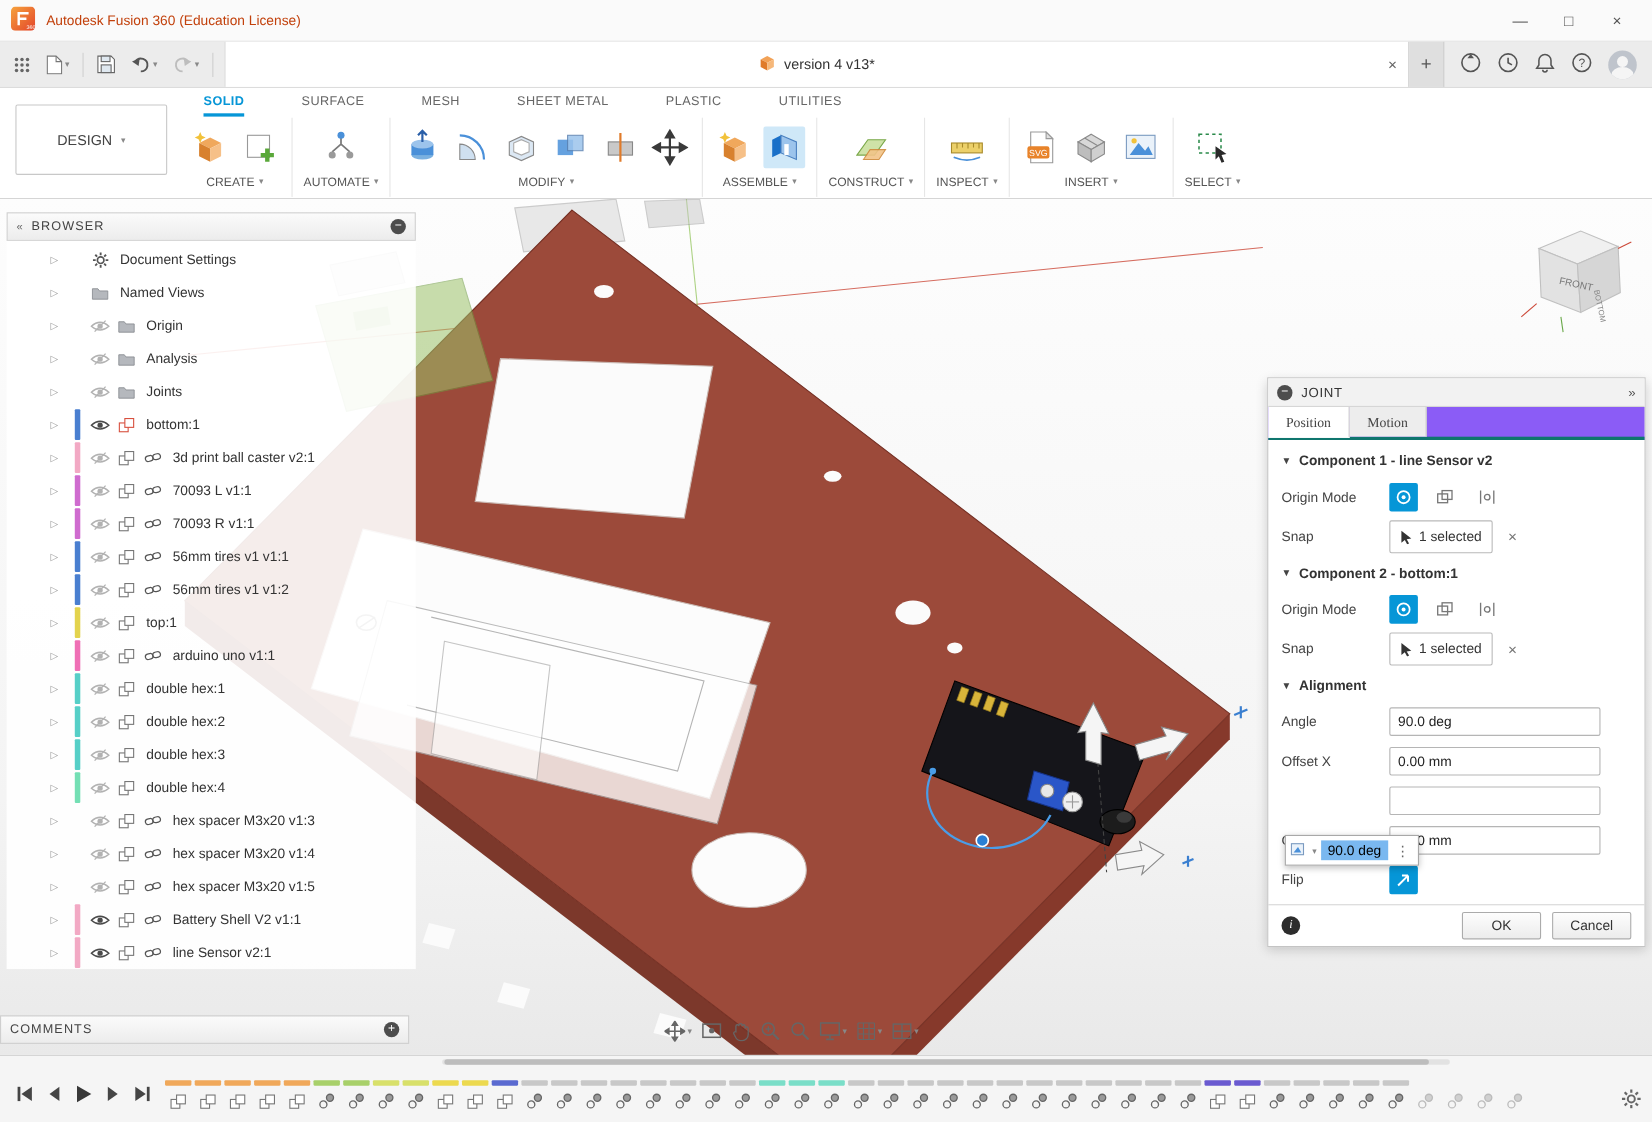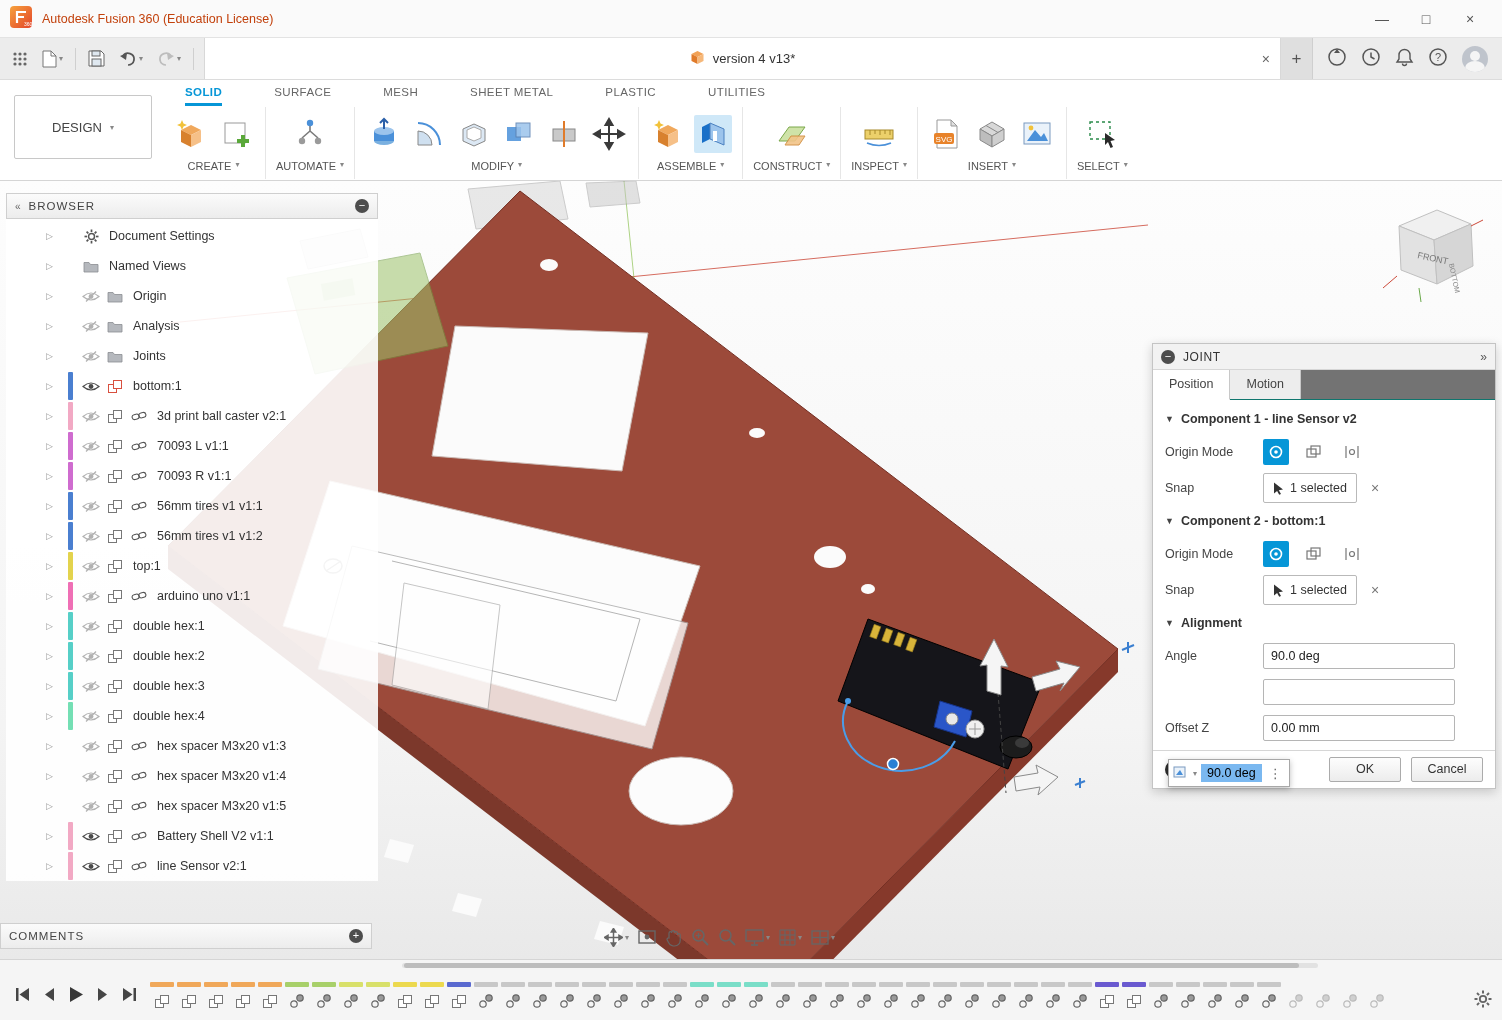--- a/index.html
+++ b/index.html
@@ -63,21 +63,21 @@
   .navbar { position:absolute; left:604px; top:742px; height:28px; display:flex; align-items:center; gap:9px; }
   .nav-item { display:flex; align-items:center; gap:2px; color:#888; }
 
   
   .viewcube { position:absolute; right:15px; top:15px; }
 
   
   .joint { position:absolute; right:6px; top:162px; width:344px; background:#fff; border:1px solid #c4c4c4; box-shadow:0 3px 10px rgba(0,0,0,.18); }
   .joint-hdr { height:26px; background:#f2f2f2; border-bottom:1px solid #d6d6d6; display:flex; align-items:center; gap:8px; padding:0 8px; }
   .joint-hdr .ttl { font-size:12px; color:#333; letter-spacing:.6px; }
-  .joint-tabs { height:30px; border-bottom:1px solid #0f766e; display:flex; background:#737373; }
+  .joint-tabs { height:30px; border-bottom:3px solid #0f766e; display:flex; background:#8b5cf6;font-family:Liberation Serif, serif; }
   .ptab { padding:0 16px; line-height:29px; font-size:12.5px; color:#444; border-right:1px solid #c8c8c8; background:#ededed; }
   .ptab.active { background:#fff; border-bottom:1px solid #fff; margin-bottom:-1px; }
   .joint-body { padding:4px 12px 0 12px; }
   .sec-hdr { height:30px; display:flex; align-items:center; gap:7px; font-weight:bold; font-size:12.5px; color:#333; }
   .sec-hdr .tri-d { font-size:9px; color:#444; }
   .frow { min-height:36px; display:flex; align-items:center; }
   .flabel { width:98px; font-size:12.5px; color:#444; }
   .om-btn { width:26px; height:26px; border-radius:2px; display:flex; align-items:center; justify-content:center; margin-right:12px; }
   .om-btn.sel { background:#0696d7; }
   .snap-btn { height:30px; border:1px solid #b9b9b9; border-radius:2px; background:#fff; display:flex; align-items:center; gap:6px; padding:0 9px; font-size:12.5px; color:#333; }
@@ -1196,26 +1196,38 @@
 
       <div class="sec-hdr">
         <span class="tri-d">▼</span>
           <span>Alignment</span>
       </div>
       <div class="frow">
         <span class="flabel">Angle</span>
         <span class="jinput">90.0 deg</span>
       </div>
       <div class="frow">
+        <span class="flabel">Offset X</span>
+        <span class="jinput">0.00 mm</span>
+      </div>
+      <div class="frow">
         <span class="flabel"></span>
         <span class="jinput"></span>
       </div>
       <div class="frow">
         <span class="flabel">Offset Z</span>
         <span class="jinput">0.00 mm</span>
+      </div>
+      <div class="frow">
+        <span class="flabel">Flip</span>
+        <span class="flip-btn">
+          <svg width="16" height="16">
+              <path d="M3,13 L12,4 M12,4 h-5.5 M12,4 v5.5" stroke="#fff" stroke-width="1.8" fill="none"></path>
+            </svg>
+        </span>
       </div>
     </div>
     <div class="joint-ftr">
       <span class="info-ic">i</span>
       <span style="flex:1"></span>
       <span class="jbtn">OK</span>
       <span class="jbtn">Cancel</span>
     </div>
   </div>
 

